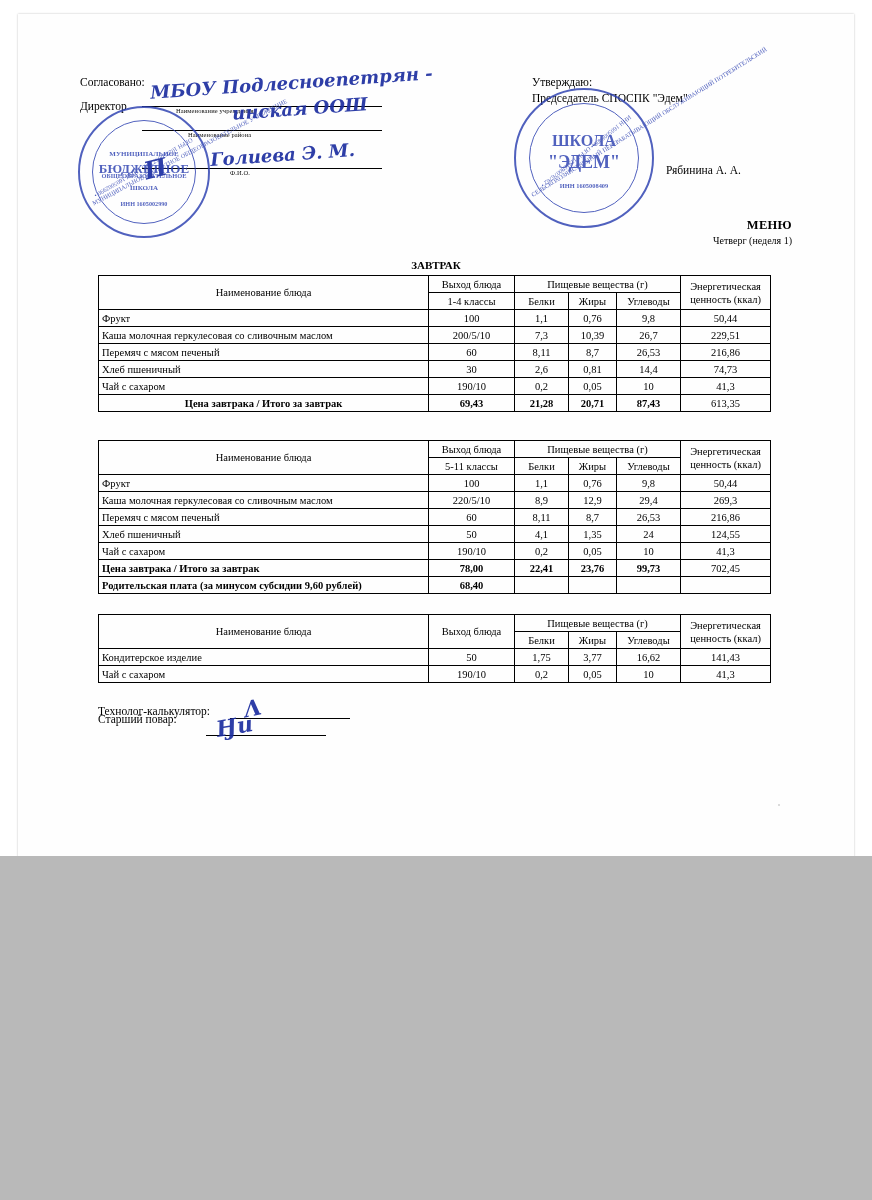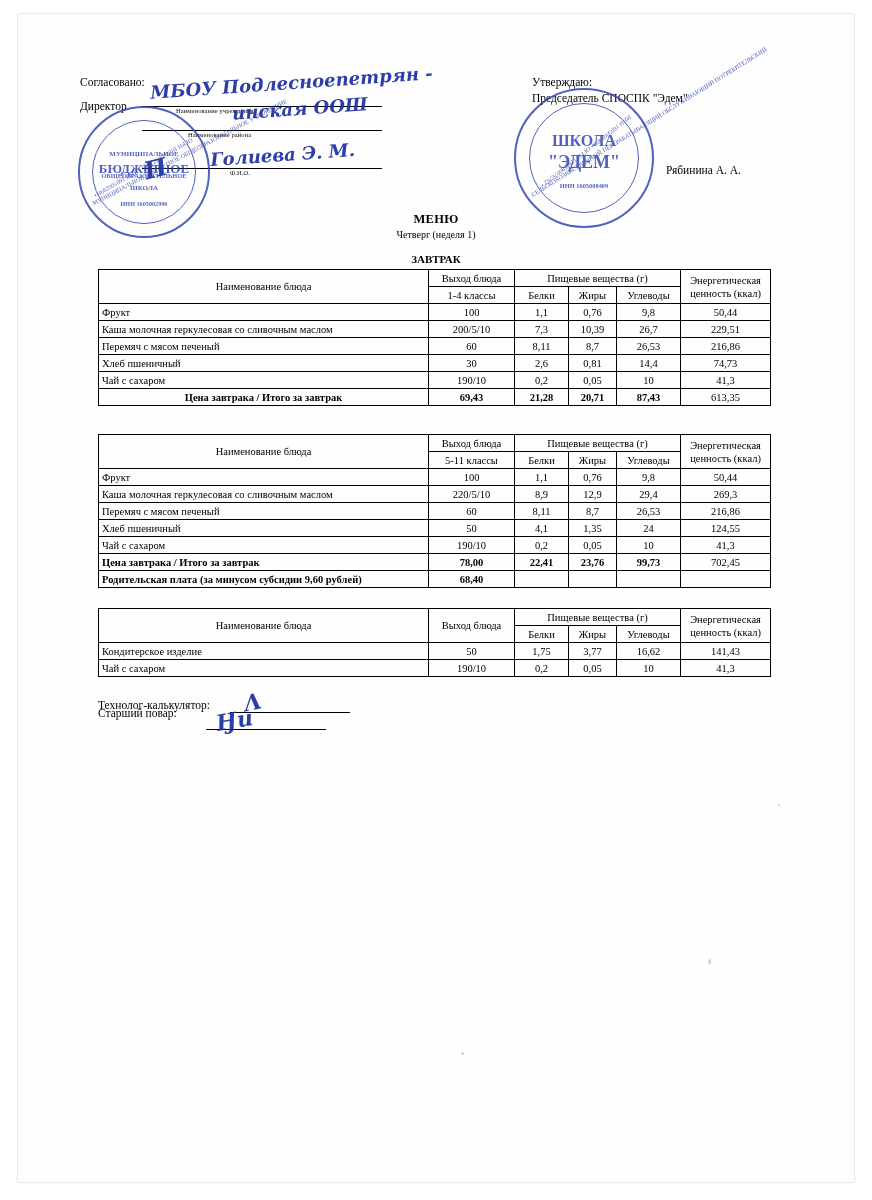--- a/index.html
+++ b/index.html
@@ -6,21 +6,21 @@
     margin: 0;
     padding: 0;
     background: #b9b9b9;
   }
   body {
     font-family: "Liberation Serif", serif;
   }
   .page {
     position: relative;
     width: 872px;
-    height: 1200px;
+    height: 856px;
     background: #ffffff;
     overflow: hidden;
   }
   .sheet {
     position: absolute;
     left: 18px;
     top: 14px;
     width: 836px;
     height: 1168px;
     background: #fefefe;
@@ -112,22 +112,22 @@
     top: 50%;
     font-size: 6.2px;
     font-family: "Liberation Serif", serif;
     transform-origin: 0 0;
     color: #2b3fb0;
     white-space: nowrap;
   }
 
   
   .title-block {
-    text-align: center;
-    margin-top: 4px;
+    text-align: right;
+    margin-top: 10px;
   }
   .title-main {
     font-size: 12.5px;
     font-weight: bold;
     letter-spacing: .3px;
   }
   .title-sub {
     font-size: 10px;
     font-weight: normal;
     margin-top: 2px;

